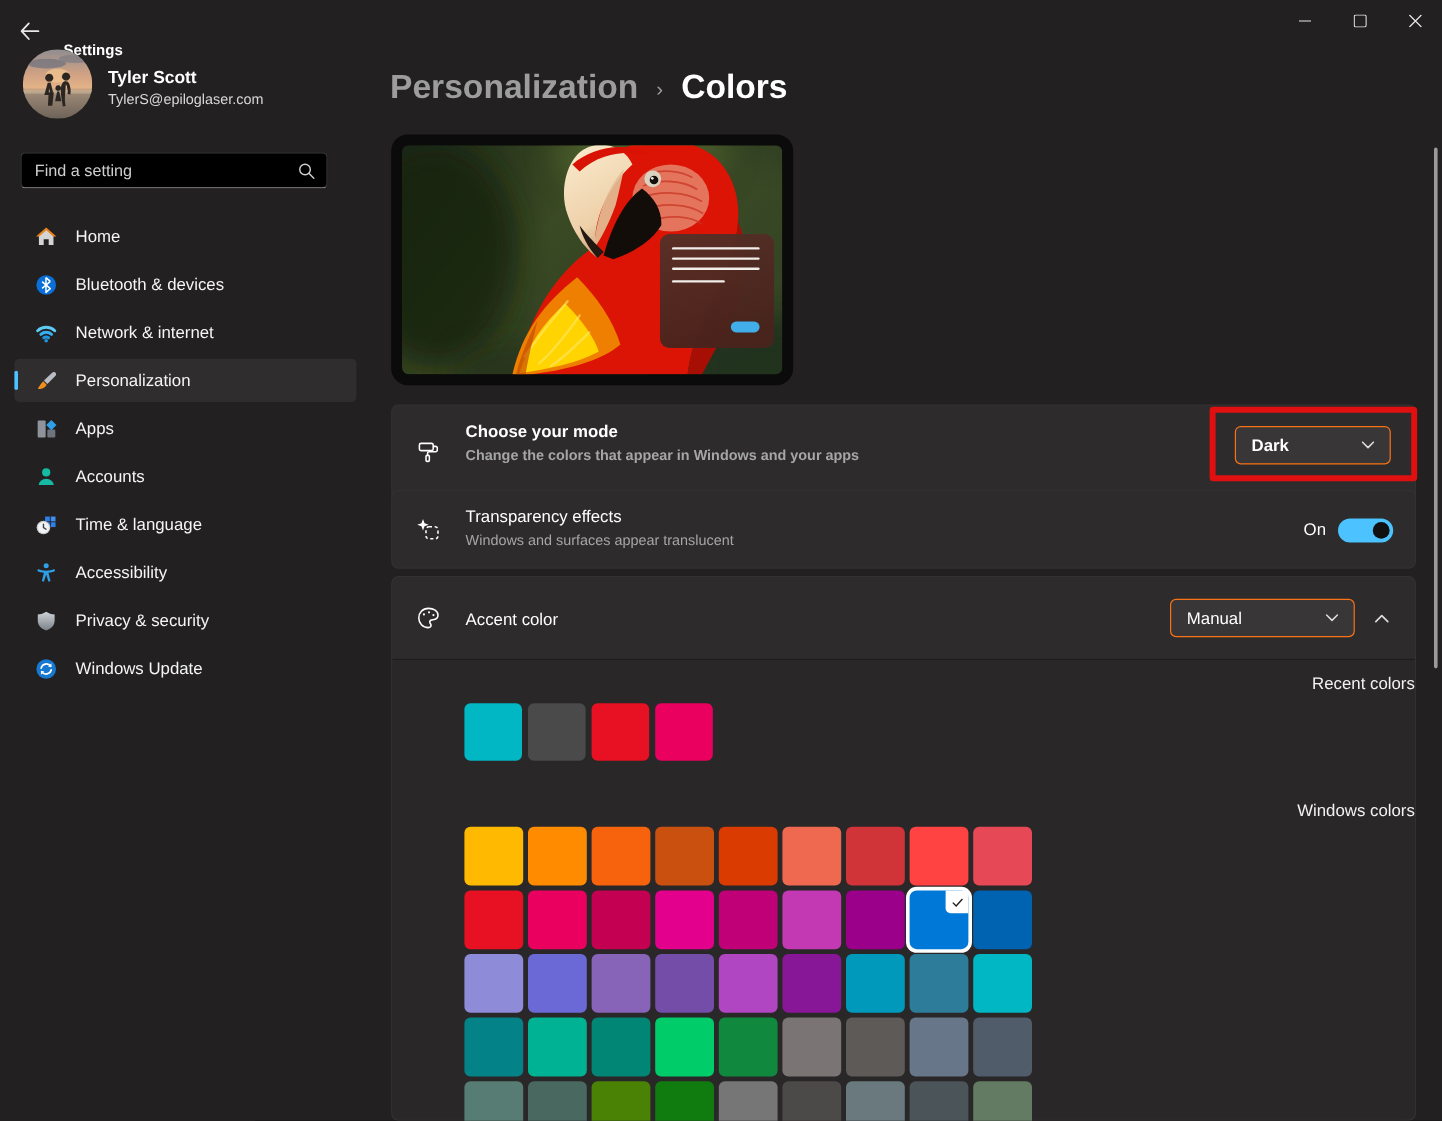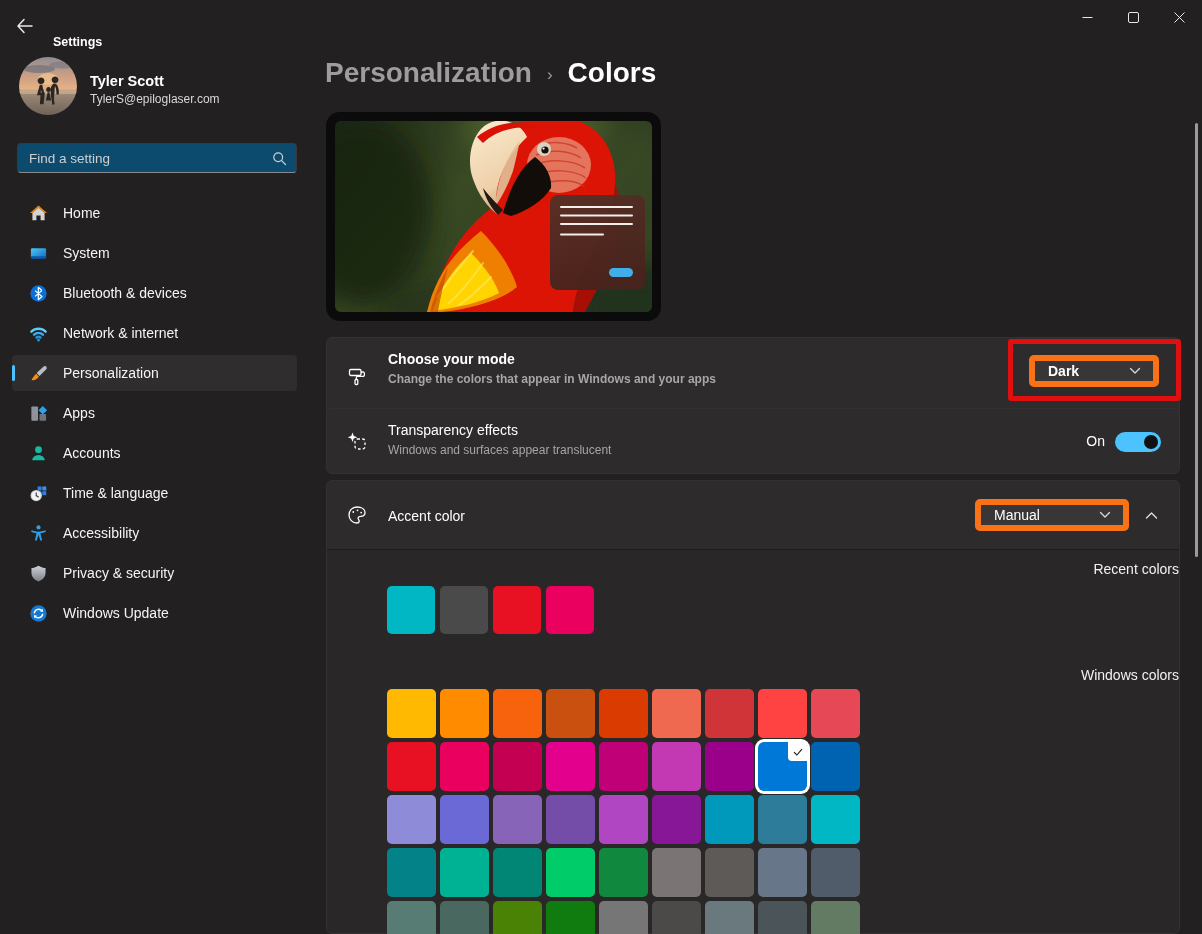--- a/index.html
+++ b/index.html
@@ -4,26 +4,26 @@
 <style>
 *{margin:0;padding:0;box-sizing:border-box;}
 html,body{width:1202px;height:934px;}
 body{font-family:"Liberation Sans",sans-serif;color:#fff;background:#000;}
 .app{position:absolute;inset:0;background:#222020;overflow:hidden;}
 .titlebar{position:absolute;top:0;left:0;right:0;height:40px;}
 .back-btn{position:absolute;left:14px;top:15px;width:22px;height:22px;background:none;border:none;cursor:pointer;}
 .app-title{position:absolute;left:53px;top:19px;font-size:12.5px;font-weight:700;color:#fff;margin-top:16px;}
 .win-controls{position:absolute;right:0;top:0;height:40px;display:flex;}
 .win-btn{width:46px;height:34px;display:flex;align-items:center;justify-content:center;background:none;border:none;}
-.sidebar{position:absolute;left:0;top:40px;width:310px;bottom:0;}
+.sidebar{position:absolute;left:0;top:24px;width:310px;bottom:0;}
 .avatar{position:absolute;left:19px;top:17px;width:58px;height:58px;border-radius:50%;overflow:hidden;}
 .avatar svg{display:block;}
 .profile-name{position:absolute;left:90px;top:33px;font-size:14.5px;font-weight:700;}
 .profile-email{position:absolute;left:90px;top:52px;font-size:12px;color:#d8d8d8;}
-.searchbox{position:absolute;left:17px;top:103px;width:280px;height:30px;background:#0c4a6e;border:1px solid #3a3838;border-bottom:1px solid #8a8a8a;border-radius:4px;}
+.searchbox{position:absolute;left:17px;top:103px;width:256px;height:30px;background:#000000;border:1px solid #3a3838;border-bottom:1px solid #8a8a8a;border-radius:4px;}
 .search-ph{position:absolute;left:11px;top:7px;font-size:13.5px;color:#cfcfcf;}
 .search-icon{position:absolute;right:9px;top:7px;width:15px;height:15px;}
 .nav{position:absolute;left:0;top:155px;right:0;}
 .nav-item{position:relative;height:36px;margin:0 13px 4px 12px;border-radius:4px;display:flex;align-items:center;padding-left:17px;gap:15px;font-size:14px;color:#f5f5f5;}
 .nav-item.selected{background:#2f2d2d;}
 .nav-item.selected::before{content:"";position:absolute;left:0;top:10px;width:3px;height:16px;border-radius:2px;background:#4cc2ff;}
 .nav-icon{width:19px;height:19px;flex:0 0 19px;}
 .nav-icon svg{width:100%;height:100%;display:block;}
 .breadcrumb{position:absolute;left:325px;top:57px;display:flex;align-items:center;gap:15px;font-size:28px;font-weight:600;}
 .bc-parent{color:#9d9d9d;}
@@ -33,21 +33,21 @@
 .preview-inner{width:100%;height:100%;border-radius:6px;overflow:hidden;position:relative;}
 .preview-inner svg{display:block;width:100%;height:100%;}
 .card{position:absolute;left:326px;width:854px;background:#2d2b2b;border:1px solid #333131;border-radius:6px;}
 .card-mode{top:337px;height:80px;font-weight:bold;}
 .card-transparency{top:408px;height:66px;}
 .card-accent{top:480px;height:454px;}
 .card-icon{position:absolute;left:19px;top:50%;transform:translateY(-50%);width:22px;height:22px;}
 .card-icon svg{width:100%;height:100%;display:block;}
 .card-title{position:absolute;left:61px;top:13px;font-size:14px;color:#fff;}
 .card-sub{position:absolute;left:61px;top:34px;font-size:12px;color:#a6a6a6;}
-.dropdown{position:absolute;background:#383636;border:6px solid #f97316;border-radius:5px;height:32px;display:flex;align-items:center;justify-content:space-between;padding:0 12px 0 13px;font-size:14px;color:#fff;}
+.dropdown{position:absolute;background:#383636;border:1px solid #f97316;border-radius:5px;height:32px;display:flex;align-items:center;justify-content:space-between;padding:0 12px 0 13px;font-size:14px;color:#fff;}
 .dd-dark{right:20px;top:17px;width:130px;}
 .dd-manual{right:50px;top:18px;width:154px;}
 .chev{width:12px;height:8px;}
 .expander-chevron{position:absolute;right:21px;top:30px;width:13px;height:9px;}
 .toggle-label{position:absolute;right:74px;top:24px;font-size:14px;}
 .toggle{position:absolute;right:18px;top:23px;width:46px;height:20px;border-radius:10px;background:#4cc2ff;}
 .toggle-knob{position:absolute;right:3px;top:3px;width:14px;height:14px;border-radius:50%;background:#111;}
 .accent-divider{position:absolute;left:0;top:68px;right:0;height:1px;background:#1e1c1c;}
 .accent-body{position:absolute;left:0;top:69px;right:0;bottom:0;background:#292727;border-radius:0 0 6px 6px;padding:11px 0 0 60px;text-align:right;}
 .section-label{font-size:14px;color:#f2f2f2;}
@@ -126,35 +126,20 @@
     </div>
     <nav class="nav">
         <div class="nav-item">
           <span class="nav-icon">
             <svg viewBox="0 0 20 20">
               <path d="M3.6 9 L10 3.4 L16.4 9 V17 H12.2 V12 H7.8 V17 H3.6 Z" fill="#d4d4d4"></path>
               <path d="M10 1.6 L19 9.5 H16.2 L10 4.1 L3.8 9.5 H1 Z" fill="#e8841e"></path>
             </svg>
           </span>
           <span class="nav-label">Home</span>
-        </div>
-        <div class="nav-item">
-          <span class="nav-icon">
-            <svg viewBox="0 0 20 20">
-              <defs>
-                <linearGradient id="sysg" x1="0" y1="0" x2="1" y2="1">
-                  <stop offset="0" stop-color="#4ec9f5"></stop>
-                  <stop offset="1" stop-color="#0f6ac2"></stop>
-                </linearGradient>
-              </defs>
-              <rect x="2" y="4.5" width="16" height="10.5" rx="1.4" fill="url(#sysg)"></rect>
-              <path d="M2.2 13 h15.6 v1.2 a1.4 1.4 0 0 1 -1.4 1.4 H3.6 a1.4 1.4 0 0 1 -1.4 -1.4 Z" fill="#0c5aa8"></path>
-            </svg>
-          </span>
-          <span class="nav-label">System</span>
         </div>
         <div class="nav-item">
           <span class="nav-icon">
             <svg viewBox="0 0 20 20">
               <circle cx="10" cy="10" r="8.6" fill="#0a6fd8"></circle>
               <path d="M9.8 3.5 V16.5 L13.6 13.2 L6.4 7 M13.6 6.8 L6.4 13 M9.8 3.5 L13.6 6.8" stroke="#fff" stroke-width="1.3" fill="none" stroke-linejoin="round"></path>
             </svg>
           </span>
           <span class="nav-label">Bluetooth &amp; devices</span>
         </div>

